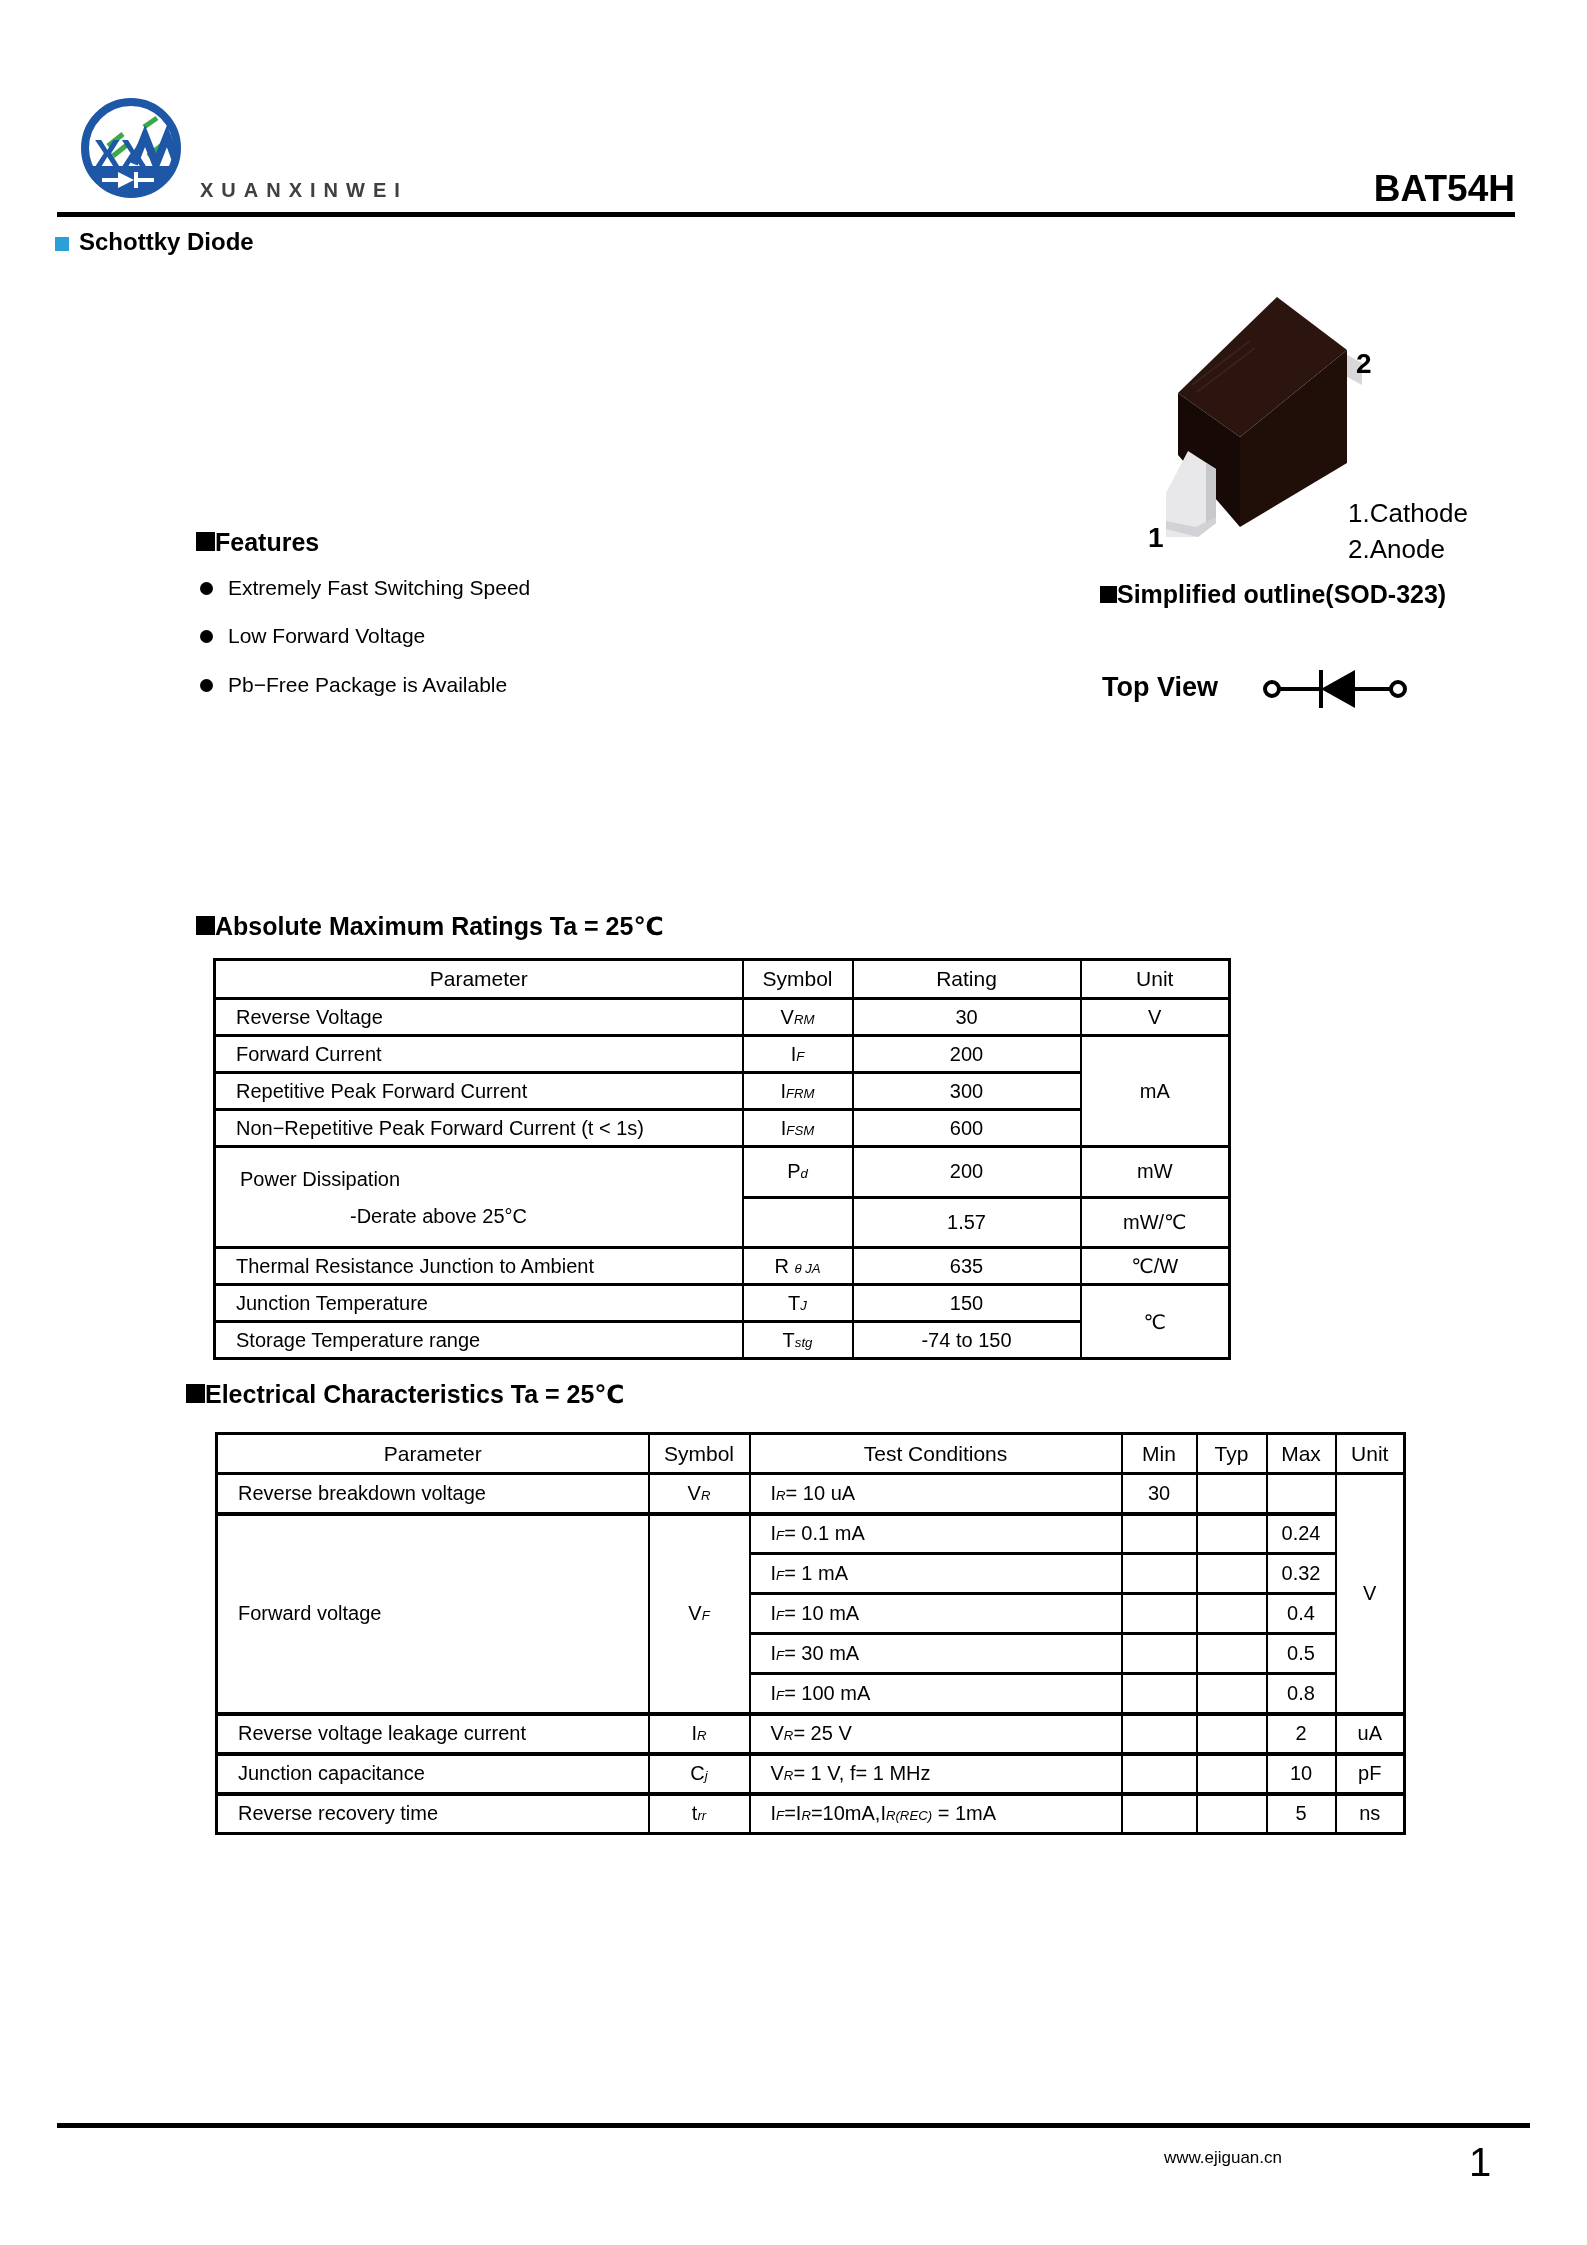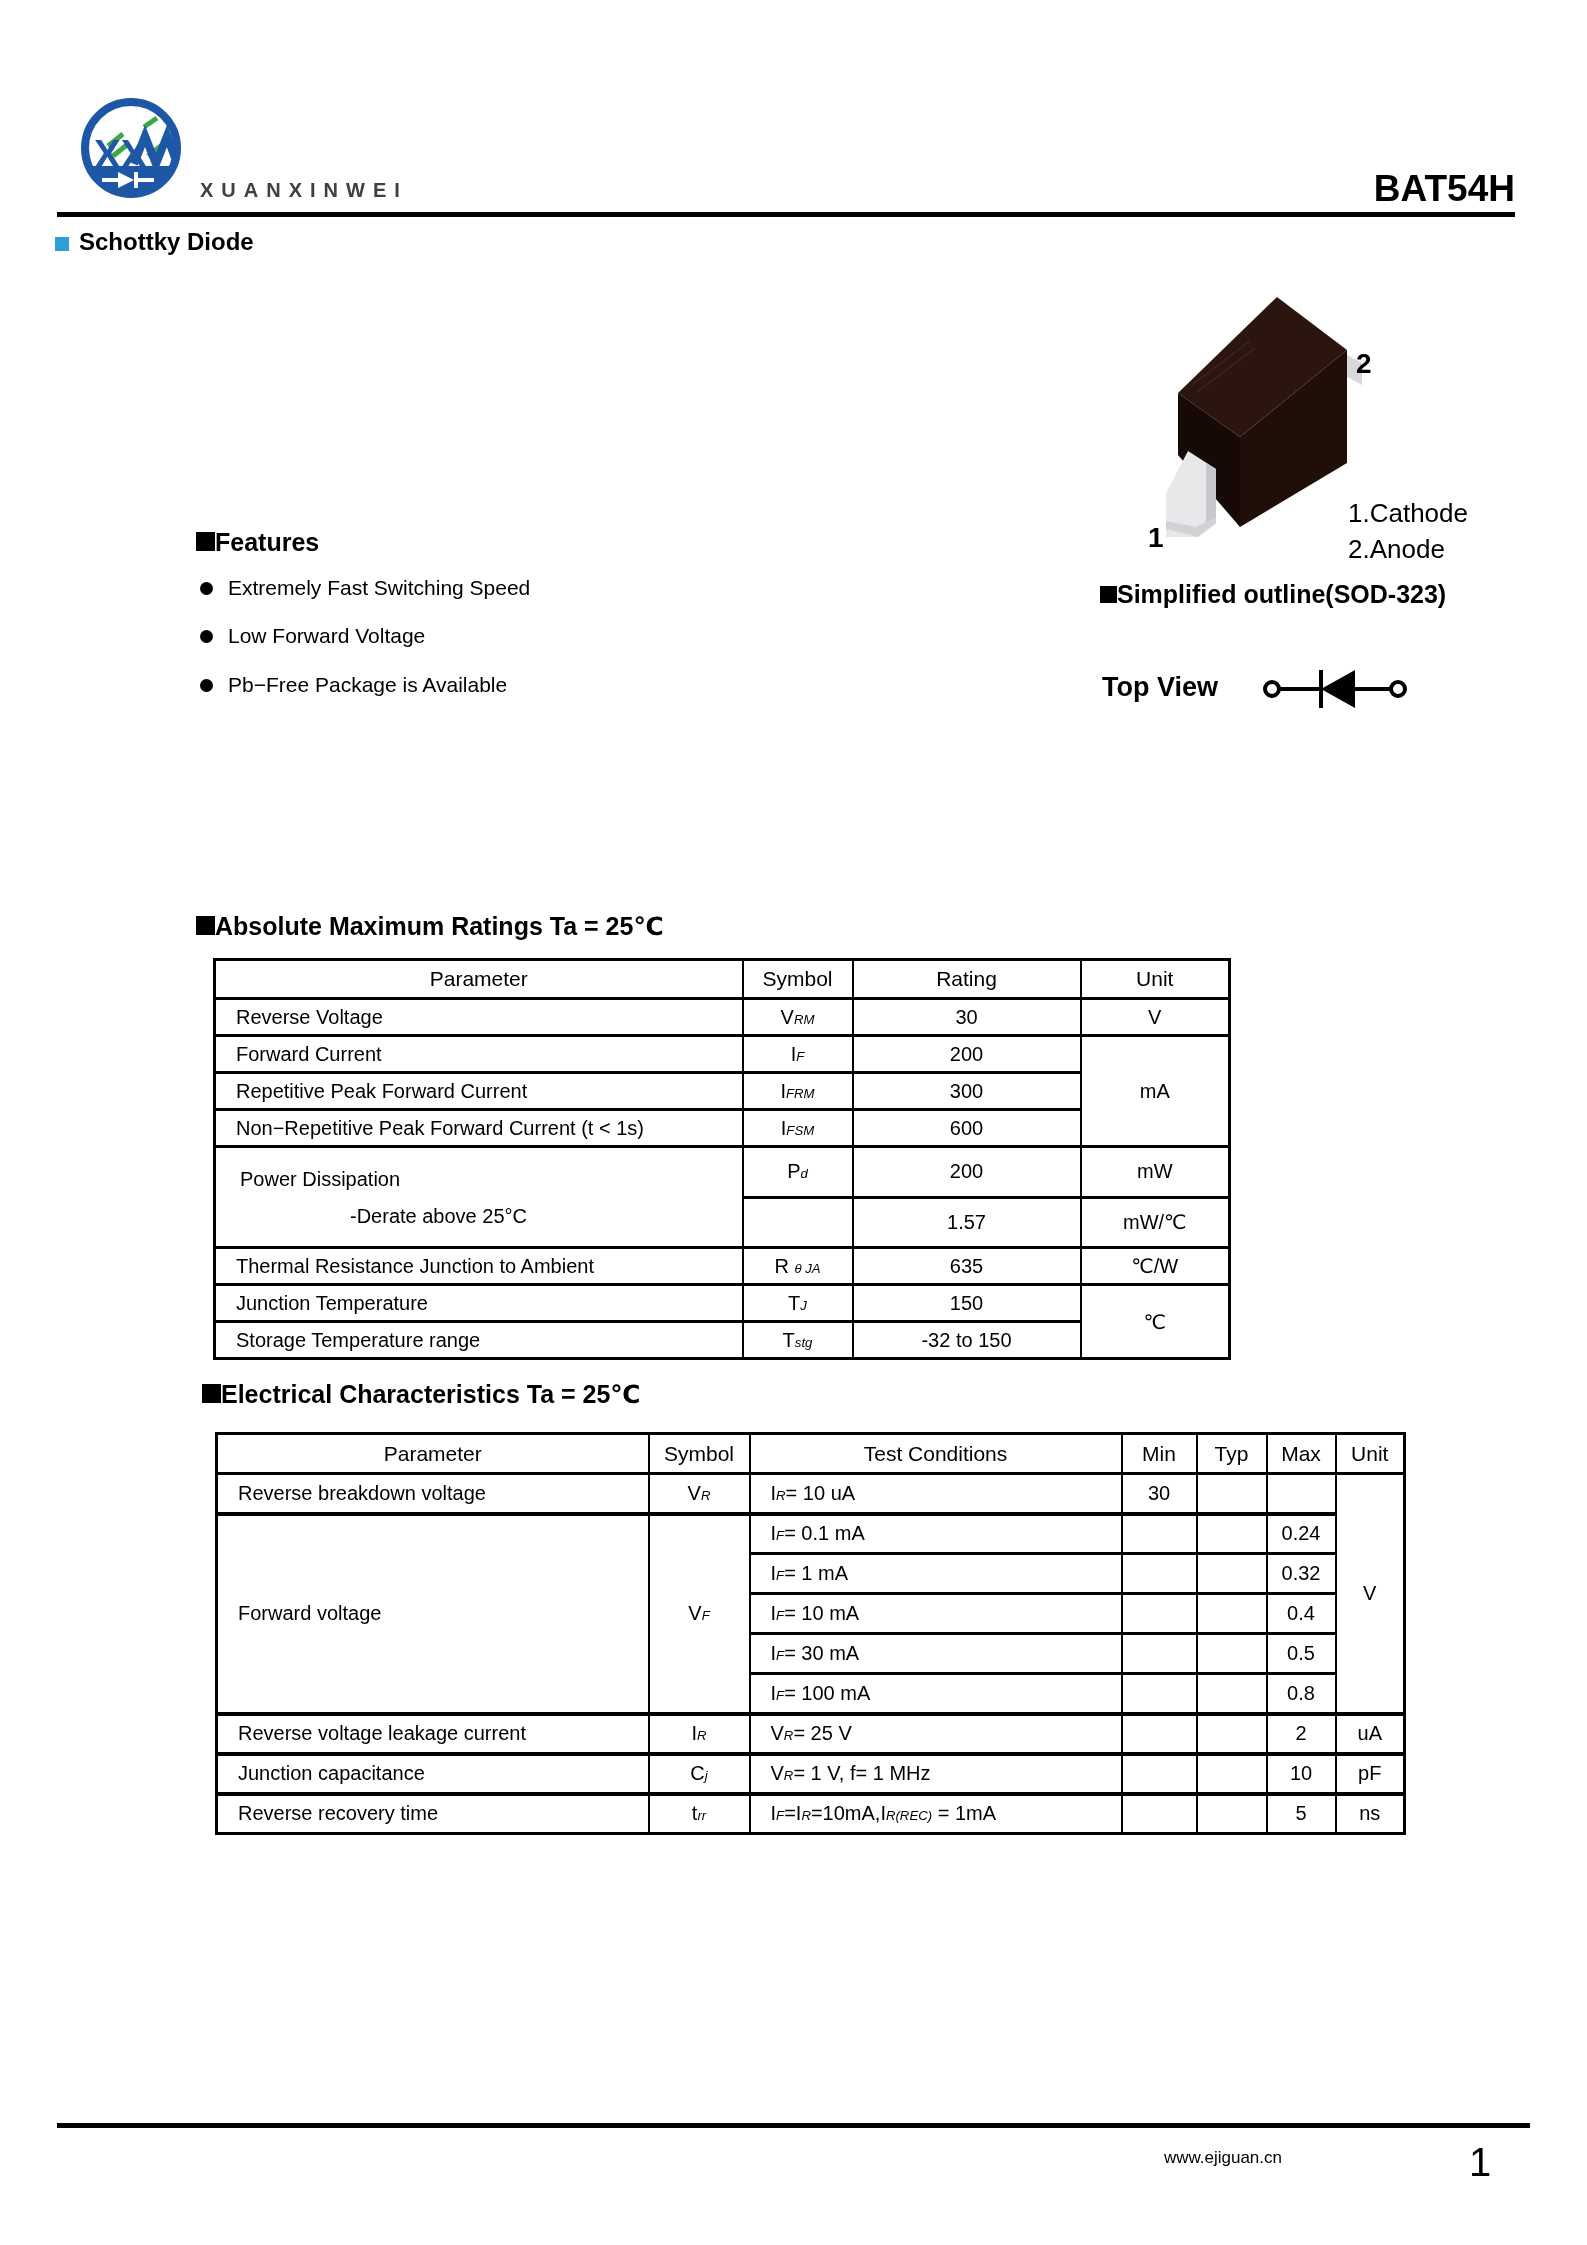--- a/index.html
+++ b/index.html
@@ -208,26 +208,26 @@
     </tr>
     <tr>
       <td class="l">Junction Temperature</td>
       <td class="c">T<sub>J</sub></td>
       <td class="c">150</td>
       <td class="c" rowspan="2">℃</td>
     </tr>
     <tr>
       <td class="l">Storage Temperature range</td>
       <td class="c">T<sub>stg</sub></td>
-      <td class="c">-32 to 150</td>
+      <td class="c">-74 to 150</td>
     </tr>
   </tbody>
     </table>
 
-  <div class="abs sec" style="left:202px; top:1380px;text-align:center;">
+  <div class="abs sec" style="left:186px; top:1380px;text-align:center;">
     <span class="sq"></span>
     <span class="txt">Electrical Characteristics Ta = 25℃</span>
   </div>
 
   <table class="abs dtable ec" style="left:215px; top:1432px; width:1188px;">
     <colgroup>
         <col style="width:432px">
         <col style="width:101px">
         <col style="width:372px">
         <col style="width:75px">

